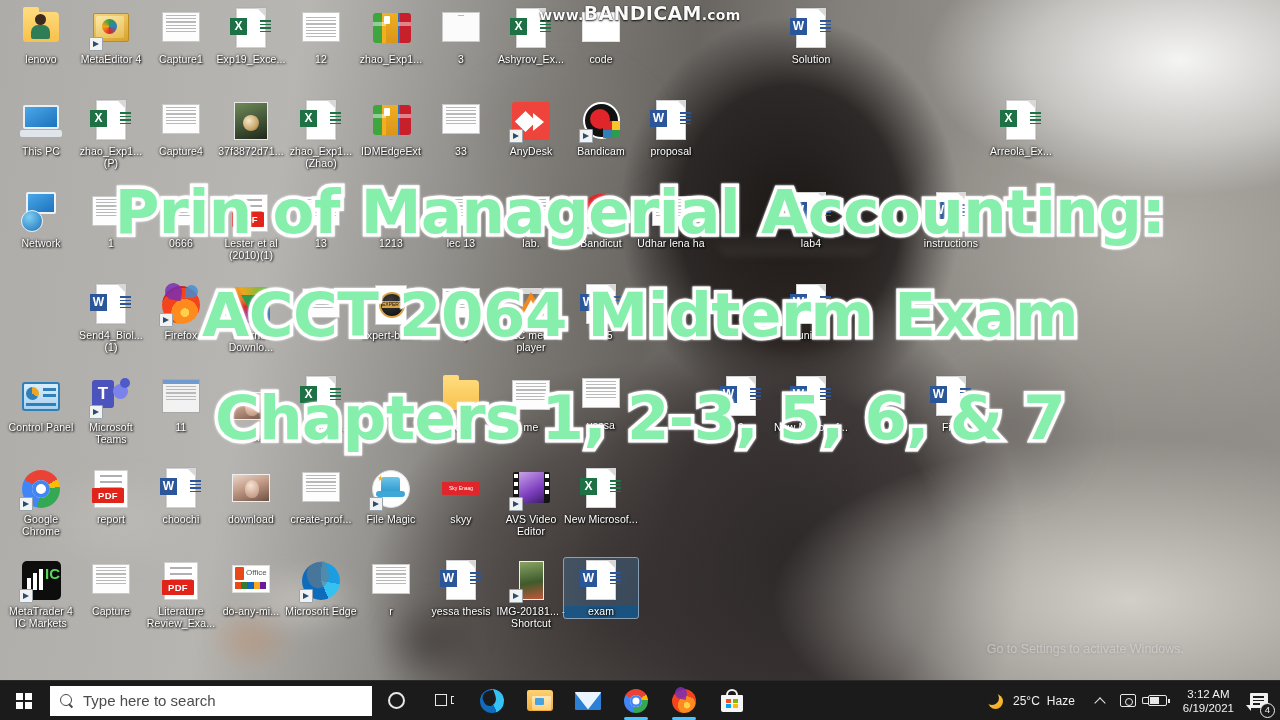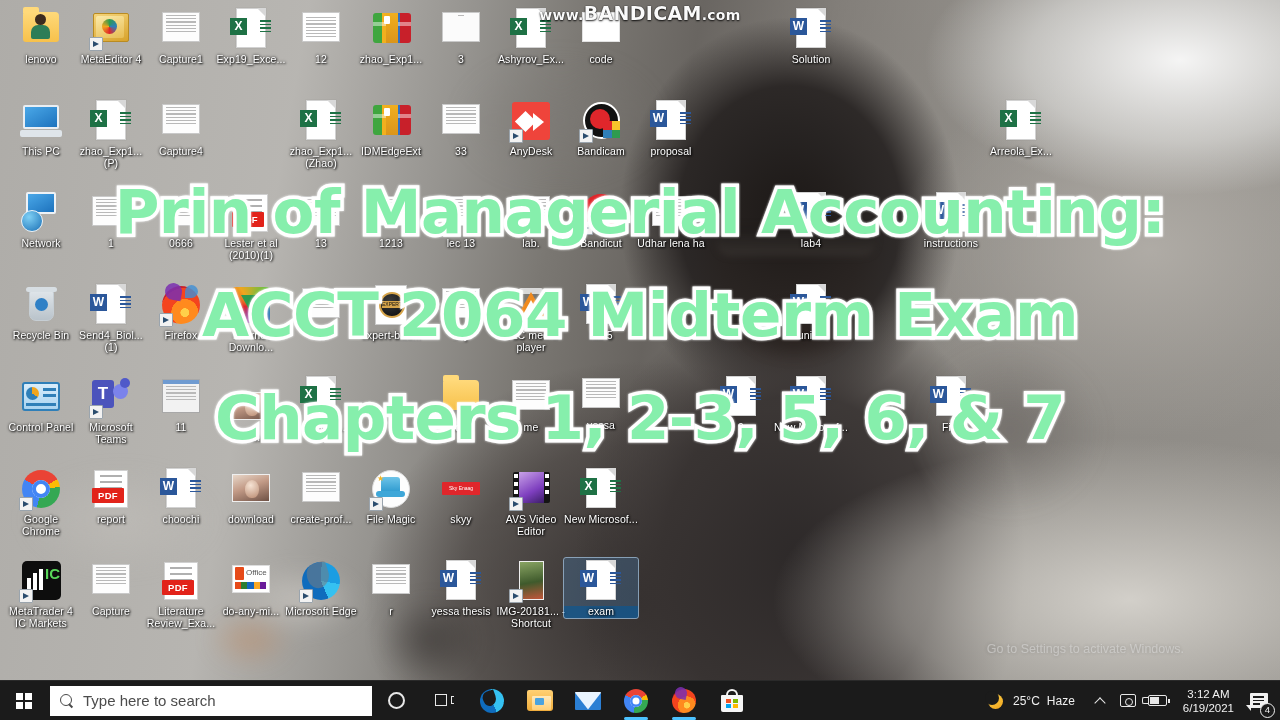--- a/index.html
+++ b/index.html
@@ -641,20 +641,26 @@
             <i></i>
             <i></i>
             <i></i>
             <i></i>
             <i></i>
             <i></i>
           </span>
         </span>
         <span class="lbl">Capture4</span>
       </div>
+      <div class="desk-icon" style="left: 214px; top: 98px;">
+        <span class="glyph">
+          <span class="ic-photo"></span>
+        </span>
+        <span class="lbl">37f3872d71...</span>
+      </div>
       <div class="desk-icon" style="left: 284px; top: 98px;">
         <span class="glyph">
           <span class="ic-doc"></span>
           <span class="ic-badge" style="background:#1e7145;">X</span>
           <span class="ic-lines green">
             <i></i>
             <i></i>
             <i></i>
             <i></i>
           </span>
@@ -868,28 +874,20 @@
           <span class="ic-doc"></span>
           <span class="ic-badge" style="background:#2b579a;">W</span>
           <span class="ic-lines blue">
             <i></i>
             <i></i>
             <i></i>
             <i></i>
           </span>
         </span>
         <span class="lbl">instructions</span>
-      </div>
-      <div class="desk-icon" style="left: 4px; top: 282px;">
-        <span class="glyph">
-          <span style="position:absolute;left:11px;top:8px;width:25px;height:31px;border-radius:3px 3px 7px 7px;background:linear-gradient(180deg,rgba(226,232,237,0.95),rgba(186,197,206,0.9));border:1.5px solid #c6ced4;"></span>
-          <span style="position:absolute;left:8px;top:5px;width:31px;height:5px;border-radius:3px;background:#d7dee3;"></span>
-          <span style="position:absolute;left:17px;top:16px;width:13px;height:13px;border-radius:50%;background:#2f80c6;"></span>
-        </span>
-        <span class="lbl">Recycle Bin</span>
       </div>
       <div class="desk-icon" style="left: 74px; top: 282px;">
         <span class="glyph">
           <span class="ic-doc"></span>
           <span class="ic-badge" style="background:#2b579a;">W</span>
           <span class="ic-lines blue">
             <i></i>
             <i></i>
             <i></i>
             <i></i>

